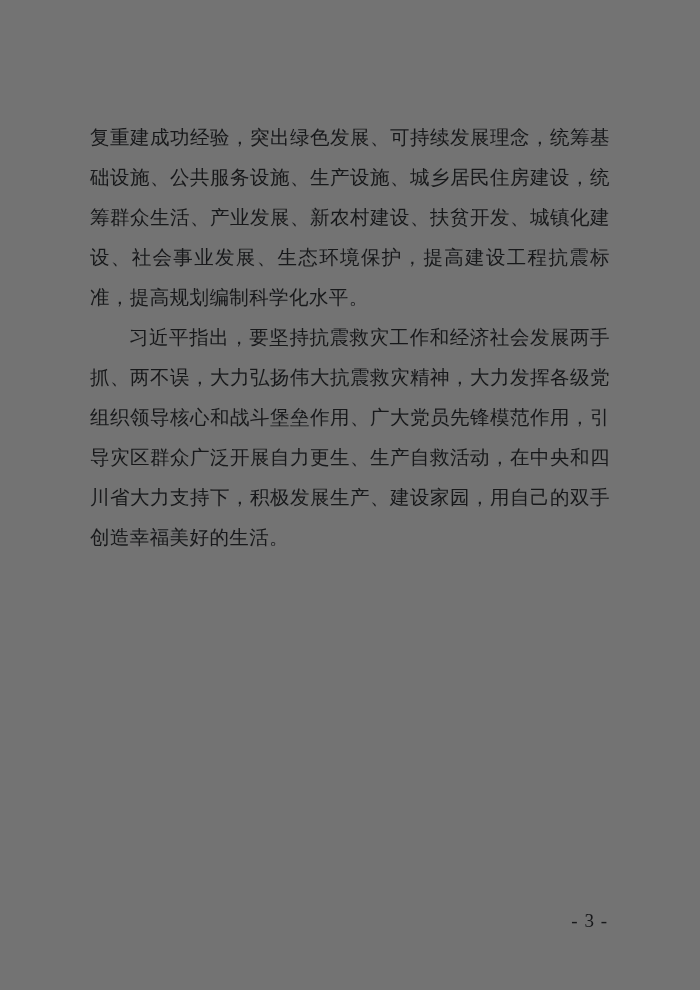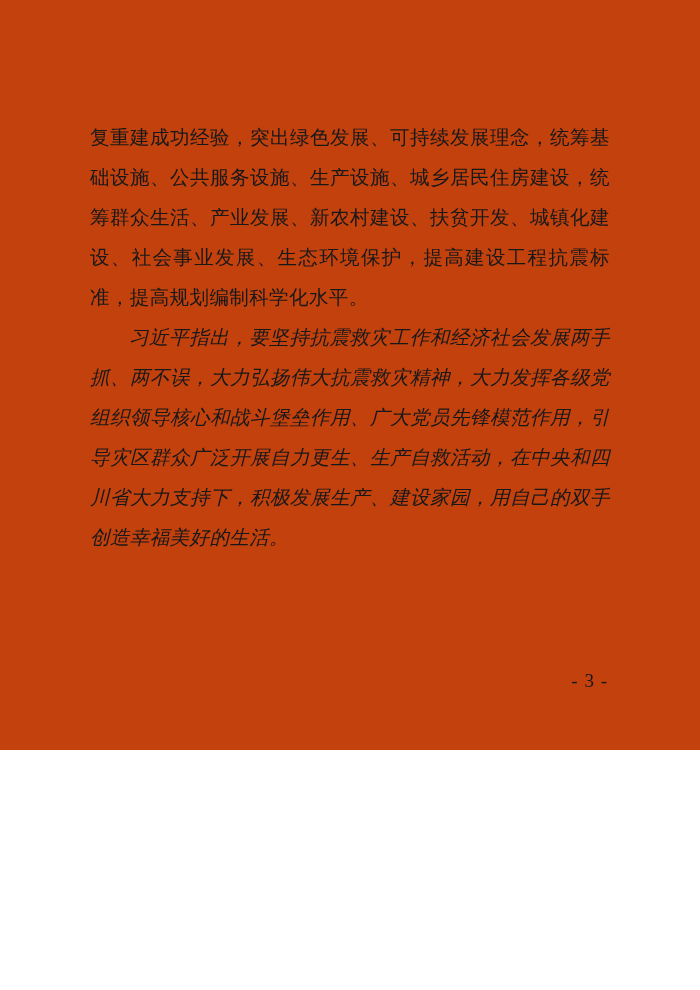--- a/index.html
+++ b/index.html
@@ -13,22 +13,22 @@
     position: relative;
     font-family: "Liberation Serif", "DejaVu Serif", serif;
     color: #111111;
     overflow: hidden;
   }
   .page {
     position: absolute;
     top: 0;
     left: 0;
     width: 700px;
-    height: 750px;
-    background: #c2410c;
+    height: 990px;
+    background: #737373;
   }
   .doc-body {
     position: absolute;
     left: 90px;
     top: 118px;
     width: 520px;
   }
   .para {
     font-size: 19.5px;
     line-height: 40px;
@@ -36,21 +36,20 @@
     text-align: justify;
     text-justify: inter-ideograph;
     margin: 0;
     color: #17181a;
   }
   .para + .para {
     margin-top: 0;
   }
   .indent {
     text-indent: 39px;
-    font-style: italic;
   }
   .page-number {
     position: absolute;
     right: 92px;
     bottom: 58px;
     font-size: 19px;
     letter-spacing: 1px;
     color: #17181a;
     font-family: "Liberation Serif", "DejaVu Serif", serif;
   }

